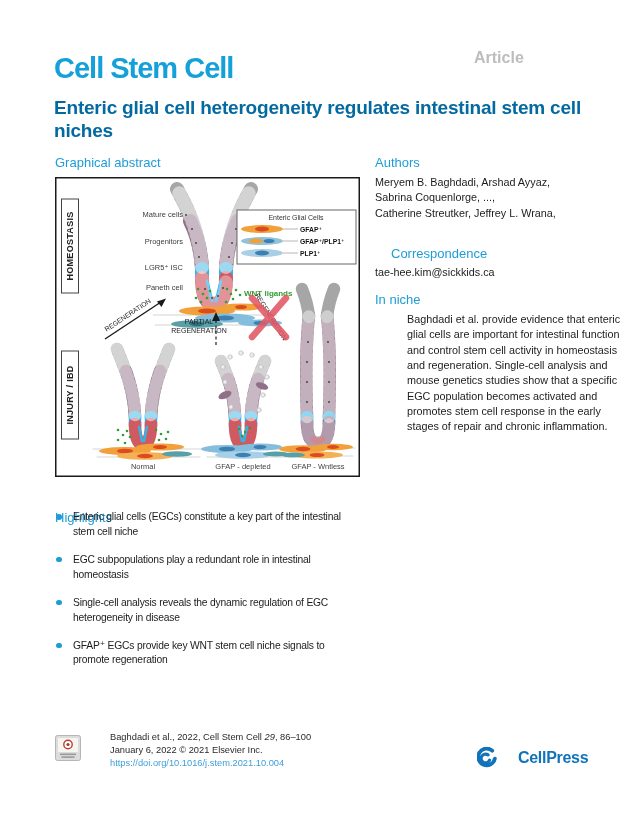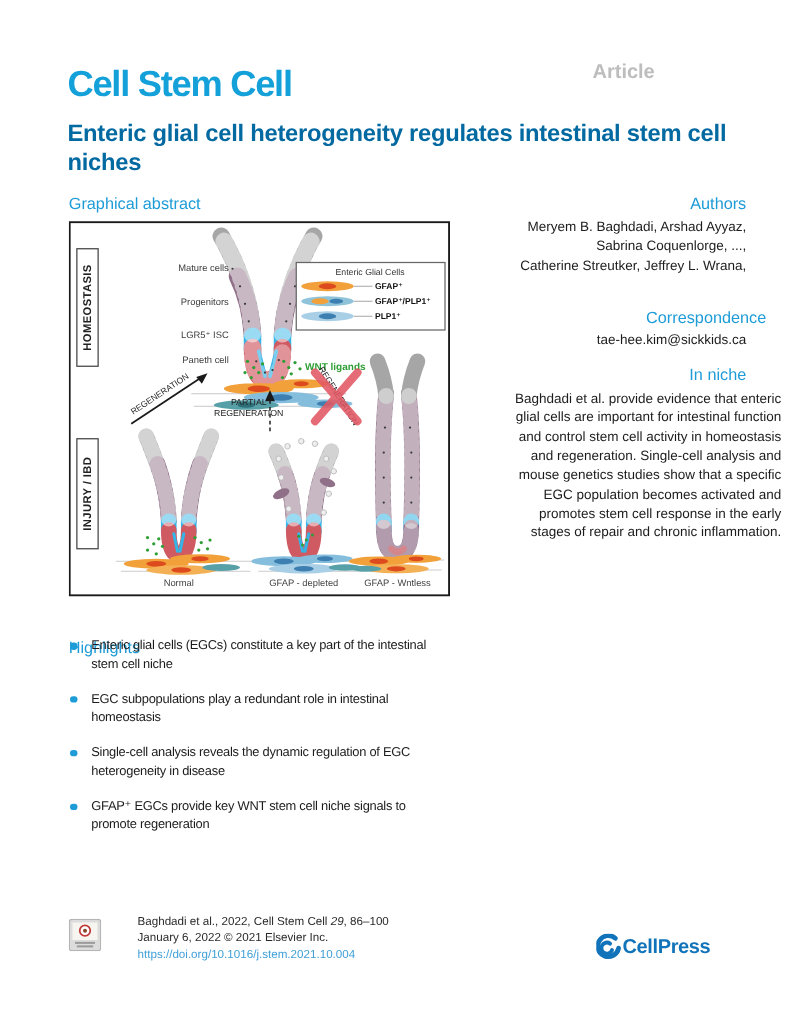--- a/index.html
+++ b/index.html
@@ -12,31 +12,31 @@
   .journal-logo{left:54px;top:52px;font-size:29px;font-weight:700;color:#14a0d9;letter-spacing:-1px;}
   .article-label{left:474px;top:49px;font-size:16px;font-weight:700;color:#bdbdbd;}
   .paper-title{left:54px;top:97px;width:528px;font-size:19px;font-weight:700;color:#0369a1;line-height:1.2;letter-spacing:-0.2px;}
   .sec-heading{font-size:13px;font-weight:400;color:#1e9cd7;}
   .ga-heading{left:55px;top:155px;}
   .figure-wrap{left:55px;top:176px;width:305px;height:302px;text-align:right;}
   .hl-heading{left:55px;top:510px;}
   .hl-list{left:55px;top:510px;width:308px;}
   .hl-item{position:relative;padding-left:18px;margin-bottom:13px;font-size:10.3px;letter-spacing:-0.2px;color:#1c1c1c;line-height:1.45;}
   .hl-item .dot{position:absolute;left:1px;top:4px;width:5.5px;height:5.5px;border-radius:50%;background:#1e9cd7;}
-  .col-right{left:375px;width:222px;text-align:right;}
+  .col-right{left:375px;width:222px;}
   .authors-heading{top:155px;}
   .authors-lines{top:175px;font-size:10.8px;color:#1c1c1c;line-height:1.42;}
   .corr-heading{top:246px;margin-left:16px;}
   .corr-email{top:266px;font-size:10.8px;color:#1c1c1c;}
   .brief-heading{top:292px;}
   .brief-text{top:312px;width:218px;font-size:10.8px;color:#1c1c1c;line-height:1.42;margin-left:32px;}
   .badge{left:55px;top:735px;width:26px;height:26px;}
   .citation{left:110px;top:731px;font-size:9.3px;color:#2a2a2a;line-height:1.4;}
   .citation .doi{color:#3f9fd8;text-decoration:none;}
-  .cellpress{left:477px;top:747px;display:flex;align-items:center;gap:0;}
+  .cellpress{left:477px;top:747px;display:flex;align-items:center;gap:20px;}
   .cellpress .cp-text{font-size:16px;font-weight:700;color:#1173b9;letter-spacing:-0.3px;}
   .watermark{left:94px;top:744px;font-size:63px;font-weight:700;color:#000;letter-spacing:-2.5px;white-space:nowrap;z-index:10;}
   svg text{font-family:"Liberation Sans","DejaVu Sans",sans-serif;}
 </style>
 </head>
 <body>
 
 <div class="page">
 
   <div class="abs journal-logo">Cell Stem Cell</div>

